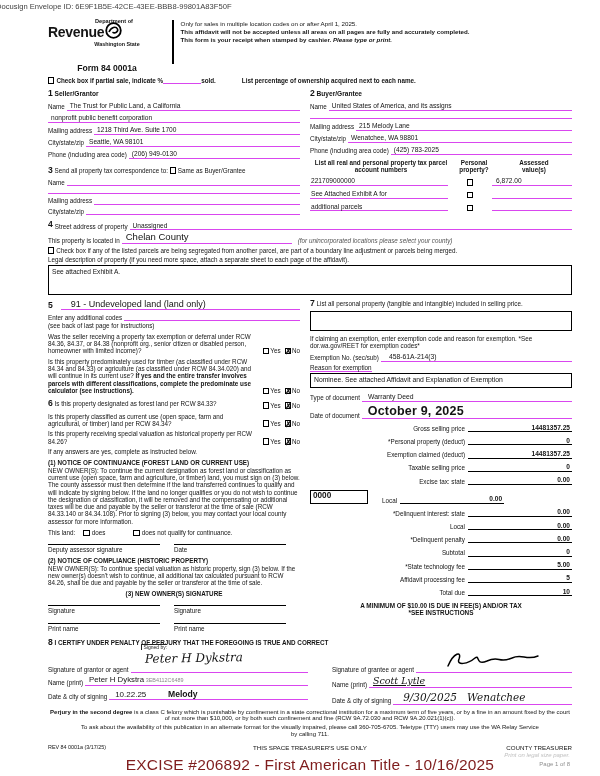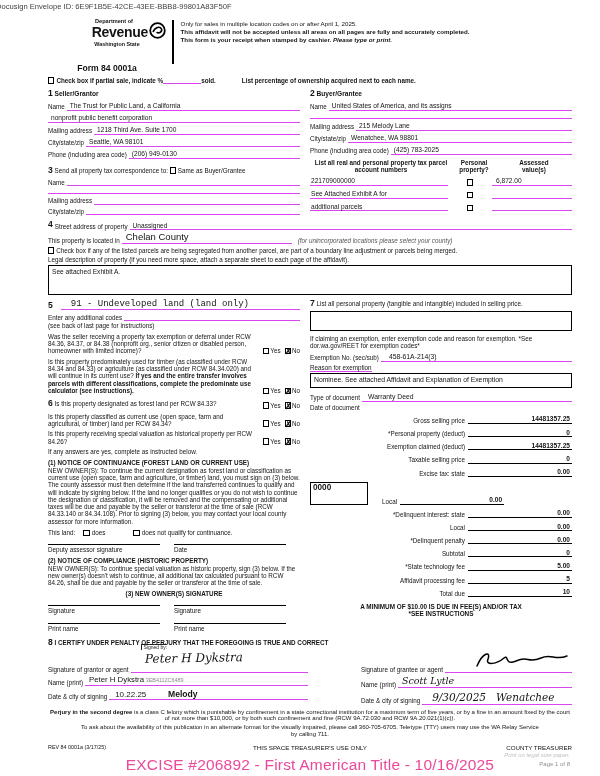--- a/index.html
+++ b/index.html
@@ -10,21 +10,21 @@
   .bold { font-weight:bold; }
   .it { font-style:italic; }
   .gray { color:#555; }
   .envelope { position:absolute; left:-4px; top:3px; font-size:7.6px; color:#3f3f3f; white-space:nowrap; }
   .content { padding:16px 28px 0 48px; }
 
   
   .hdr { display:flex; align-items:flex-start; margin-top:2px; }
   .logo { width:118px; text-align:center; flex:none; }
   .logo .dept { font-size:5.6px; font-weight:bold; margin-left:14px; }
-  .agency-row { display:flex; align-items:center; justify-content:flex-end; }
+  .agency-row { display:flex; align-items:center; justify-content:flex-start; }
   .agency { font-weight:bold; font-size:14px; letter-spacing:-0.3px; }
   .swirl { margin-left:1px; margin-top:-4px; }
   .logo .state { font-size:5.4px; font-weight:bold; margin-left:20px; }
   .logo .formno { font-size:8.6px; font-weight:bold; margin-top:17px; }
   .vdiv { width:1.6px; background:#000; height:44px; margin:2px 7px 0 6px; flex:none; }
   .title-block { flex:1; padding-top:1px; }
   .ttl { font-weight:bold; font-size:15.5px; letter-spacing:-0.2px; }
   .ttl-ref { font-weight:bold; font-size:7.8px; }
   .note { font-size:6.2px; margin-top:1px; }
 
@@ -81,52 +81,52 @@
   
   .ppbox { border:1.2px solid #000; height:20px; margin-top:2px; }
   .reasonbox { border:1.2px solid #000; min-height:15px; margin-top:1px; padding:2px 3px; font-size:6.8px; }
   .exno-val { font-size:6.8px; padding:0 30px 0 8px; }
   .docdate { font-weight:bold; font-size:12.5px; letter-spacing:0.2px; padding:0 14px 0 6px; }
   .doctype-val { font-size:6.8px; padding:0 40px 0 6px; }
   .taxrow { display:flex; justify-content:flex-end; align-items:flex-end; margin-top:4.6px; }
   .tl { white-space:nowrap; }
   .tf { width:104px; border-bottom:1px solid #000; text-align:right; margin-left:3px; flex:none; }
   .tv { font-weight:bold; font-size:6.6px; padding-right:2px; }
-  .codebox { border:1.2px solid #000; width:58px; height:23px; font-size:8.2px; font-weight:bold;
+  .codebox { border:1.2px solid #000; width:58px; height:14px; font-size:8.2px; font-weight:bold;
              padding:0 0 0 2px; display:inline-block; }
   .localrow { display:flex; align-items:flex-end; margin-top:5px; }
   .minnote { text-align:center; font-weight:bold; margin-top:6px; font-size:6.4px; }
   .minnote .sub { font-weight:bold; }
 
   
   .s8 { margin-top:6px; }
-  .s8-cols { display:flex;gap:29px; }
+  .s8-cols { display:flex; }
   .s8 .col-l { width:270px; }
   .sig-ul { position:relative; height:11px; }
   .hand { font-family:"DejaVu Serif", serif; font-style:italic; }
   .ds-tag { position:absolute; left:10px; top:-17px; font-size:5px; color:#222;
             border-left:1.2px solid #222; padding-left:2px; line-height:1; }
   .ds-tag::before { content:""; position:absolute; left:-1px; top:-1px; width:26px; border-top:1px solid #222; }
   .sig-hand { position:absolute; left:14px; top:-10px; font-size:12px; white-space:nowrap; transform:rotate(-1deg); }
   .scribble { position:absolute; left:26px; top:-13px; }
-  .hand-mid { font-size:9.5px; }
+  .hand-mid { font-size:9.5px;text-decoration:underline; }
   .hand-big { font-size:10.5px; }
   .printed-name { font-size:7.8px; padding-left:4px; }
   .ds-id { color:#8a8a8a; font-size:5.4px; }
   .seatac { font-weight:bold; font-size:8.6px; margin-left:20px; }
   .datecity { font-size:8px; }
 
   
   .perjury { margin-top:4px; text-align:center; font-size:6px; padding:0 2px; }
   .altfmt { text-align:center; font-size:6px; margin-top:2px; padding:0 30px; }
   .trailer { display:flex; margin-top:6px; align-items:flex-start; }
   .trailer .rev { font-size:5.4px; width:120px; }
   .trailer .mid { flex:1; text-align:center; font-size:6.2px; }
   .trailer .cty { width:120px; text-align:right; font-size:6.2px; }
-  .stamp { text-align:center; font-size:15.5px; color:#ec4899; margin-top:5px; letter-spacing:0.2px; }
+  .stamp { text-align:center; font-size:15.5px; color:#7f1d1d; margin-top:5px; letter-spacing:0.2px; }
   .endnotes { position:absolute; right:30px; bottom:8px; text-align:right; }
   .legalpaper { color:#c0c0c0; font-style:italic; font-size:6px; }
   .pageno { color:#8f8f8f; font-size:6px; margin-top:2px; }
 </style>
 </head>
 <body>
 
 <div class="page">
   <div class="envelope">Docusign Envelope ID: 6E9F1B5E-42CE-43EE-BBB8-99801A83F50F</div>
 
@@ -277,21 +277,21 @@
         <span>Check box if any of the listed parcels are being segregated from another parcel, are part of a boundary line adjustment or parcels being merged.</span>
       </div>
       <div style="margin-top:2px;">Legal description of property (if you need more space, attach a separate sheet to each page of the affidavit).</div>
       <div class="legalbox">See attached Exhibit A.</div>
     </div>
 
     <div class="cols" style="margin-top:4px;">
       <div class="col-l">
         <div class="fline" style="margin-top:0;">
           <span class="secnum">5</span>
-          <span class="ul fill" style="margin-left:8px;font-family:Liberation Mono, monospace;"><span class="code-ul">91 - Undeveloped land (land only)</span></span>
+          <span class="ul fill" style="margin-left:8px;"><span class="code-ul">91 - Undeveloped land (land only)</span></span>
         </div>
         <div class="fline">
             <span class="lab">Enter any additional codes</span>
           <span class="ul fill"></span>
           </div>
         <div style="margin-top:1px;">(see back of last page for instructions)</div>
 
         <div class="q">
           <span class="qt">Was the seller receiving a property tax exemption or deferral under RCW 84.36, 84.37, or 84.38 (nonprofit org., senior citizen or disabled person, homeowner with limited income)?</span>
           <span class="yn"><span class="cb"></span><span>Yes</span><span class="cb on"></span><span>No</span></span>
@@ -356,20 +356,21 @@
         </div>
         <div style="margin-top:2px;" class="ul">Reason for exemption</div>
         <div class="reasonbox">Nominee. See attached Affidavit and Explanation of Exemption</div>
 
         <div class="fline" style="margin-top:5px;">
           <span class="lab">Type of document</span>
           <span class="ul fill"><span class="doctype-val">Warranty Deed</span></span>
         </div>
         <div class="fline" style="margin-top:2px;">
           <span class="lab">Date of document</span>
+          <span class="ul fill"><span class="docdate">October 9, 2025</span></span>
         </div>
 
         <div class="taxrow">
             <span class="tl">Gross selling price</span>
             <span class="tf"><span class="tv">14481357.25</span></span>
           </div>
         <div class="taxrow">
             <span class="tl">*Personal property (deduct)</span>
             <span class="tf"><span class="tv">0</span></span>
           </div>

